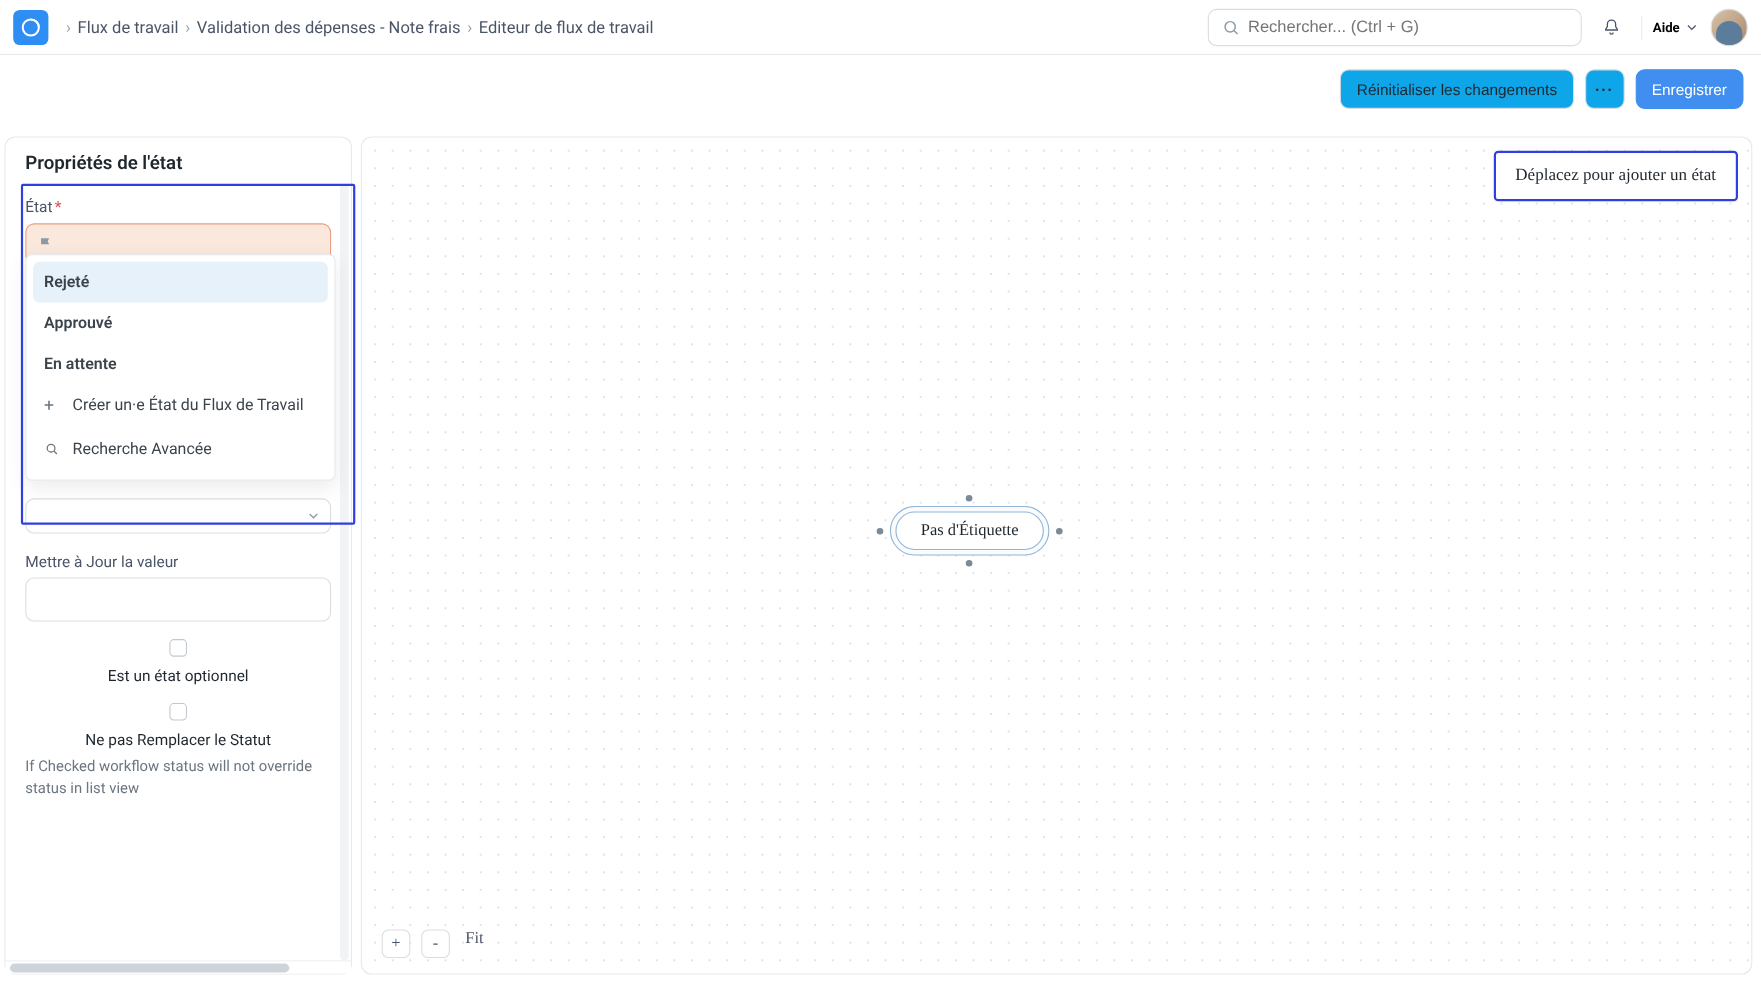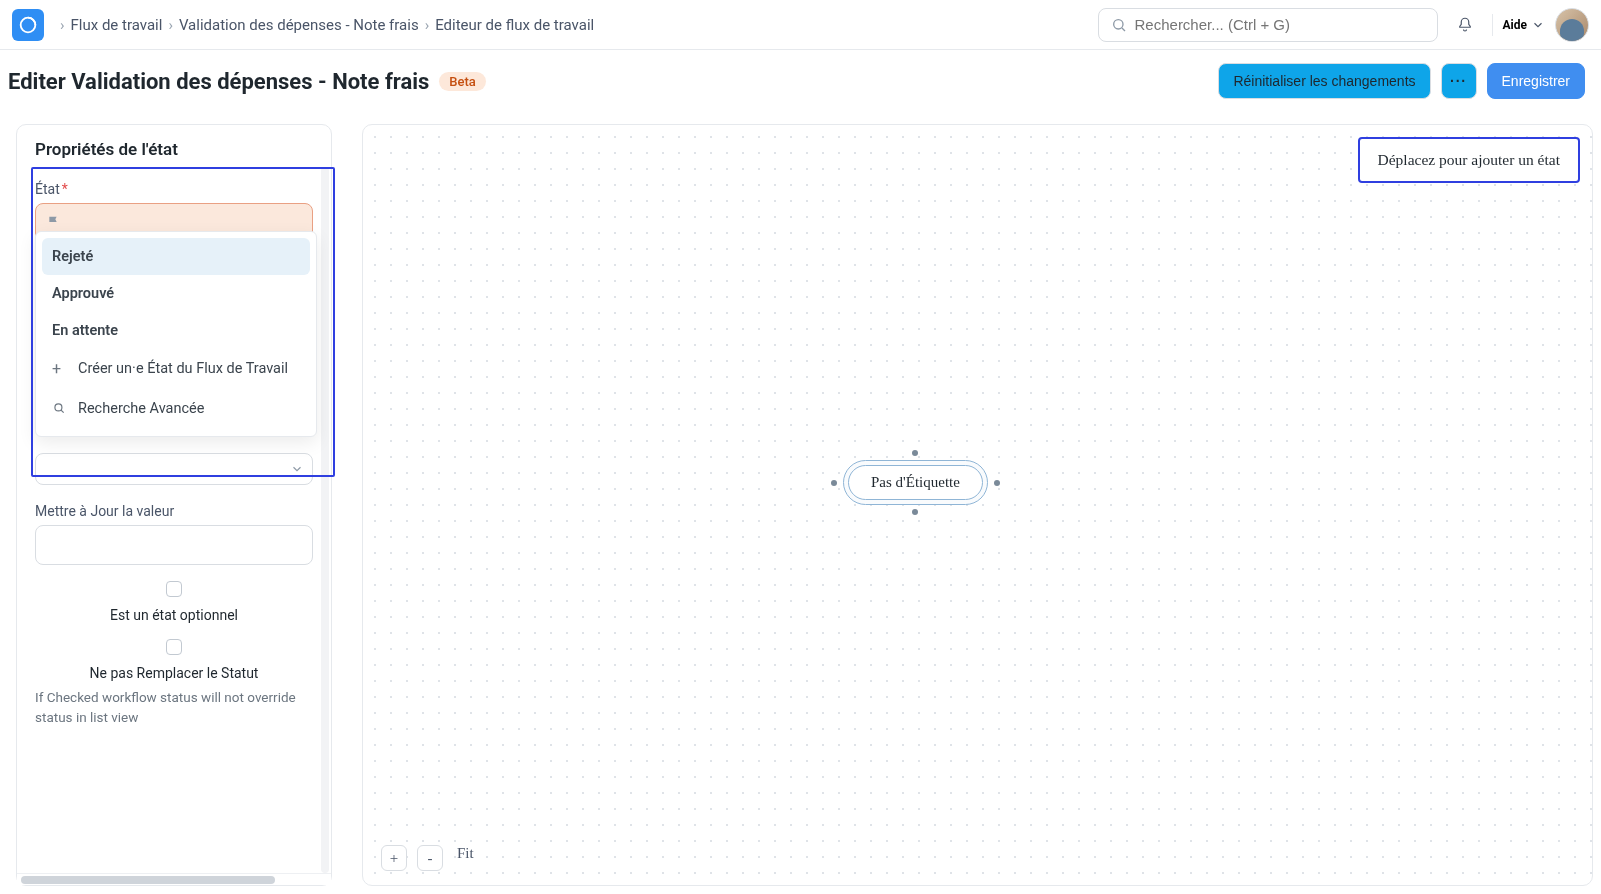--- a/index.html
+++ b/index.html
@@ -28,21 +28,21 @@
   .page-title-wrap { display: flex; align-items: center; gap: 10px; }
   h1.page-title { font-size: 22px; font-weight: 700; color: #1f272e; }
   .beta-badge { background: #fde8da; color: #c54f10; padding: 2px 10px; border-radius: 10px; font-size: 13px; font-weight: 500; }
   .titlebar .spacer { flex: 1; }
   .title-actions { display: flex; align-items: center; gap: 10px; padding-right: 8px;}
   .btn { height: 36px; padding: 0 14px; border-radius: 8px; border: 1px solid #d9dde2; background: #0ea5e9; font-size: 14px; color: #1f272e; display: flex; align-items: center; cursor: pointer; }
   .btn.icon-only { width: 36px; padding:0; justify-content:center; font-weight:bold; letter-spacing:1px;}
   .btn.primary { background: #408ef0; border-color: #408ef0; color: #fff; font-weight: 500; }
 
   
-  .main { display: flex; height: calc(894px - 50px - 62px); padding: 12px 8px 8px 16px; gap: 30px; }
+  .main { display: flex; height: calc(894px - 50px - 62px); padding: 12px 8px 8px 4px; gap: 8px; }
   
   
   .panel { width: 316px; border: 1px solid #e6e9ed; border-radius: 10px; background: #fff; position: relative; display:flex; flex-direction:column; }
   .panel-title { font-size: 17px; font-weight: 600; padding: 14px 18px 8px 18px; }
   .panel-body { position: relative; padding: 6px 18px 14px 18px; overflow: auto; flex:1; }
   
   .field-label { font-size: 14px; color: #4a5568; margin-top: 8px; margin-bottom: 6px; }
   .field-label .req { color: #e24c4c; margin-left: 2px; }
   .input { width: 100%; height: 38px; border: 1px solid #d9dde2; border-radius: 8px; padding: 0 10px; display:flex; align-items:center; background:#fff; }
   .input.flag-input { border-color: #e9a083; background: #fbe8dc; }
@@ -133,24 +133,20 @@
     <svg viewBox="0 0 24 24">
         <path d="M6 9l6 6 6-6" fill="none" stroke="#4a5568" stroke-width="2"></path>
       </svg>
   </div>
   <div class="avatar">
       <div class="silhouette"></div>
     </div>
 </div>
 
 <div class="titlebar">
-  <div class="page-title-wrap">
-    <h1 class="page-title">Editer Validation des dépenses - Note frais</h1>
-    <span class="beta-badge">Beta</span>
-  </div>
   <div class="spacer"></div>
   <div class="title-actions">
     <button class="btn">Réinitialiser les changements</button>
     <button class="btn icon-only">
         <span>···</span>
       </button>
     <button class="btn primary">Enregistrer</button>
   </div>
 </div>
 

